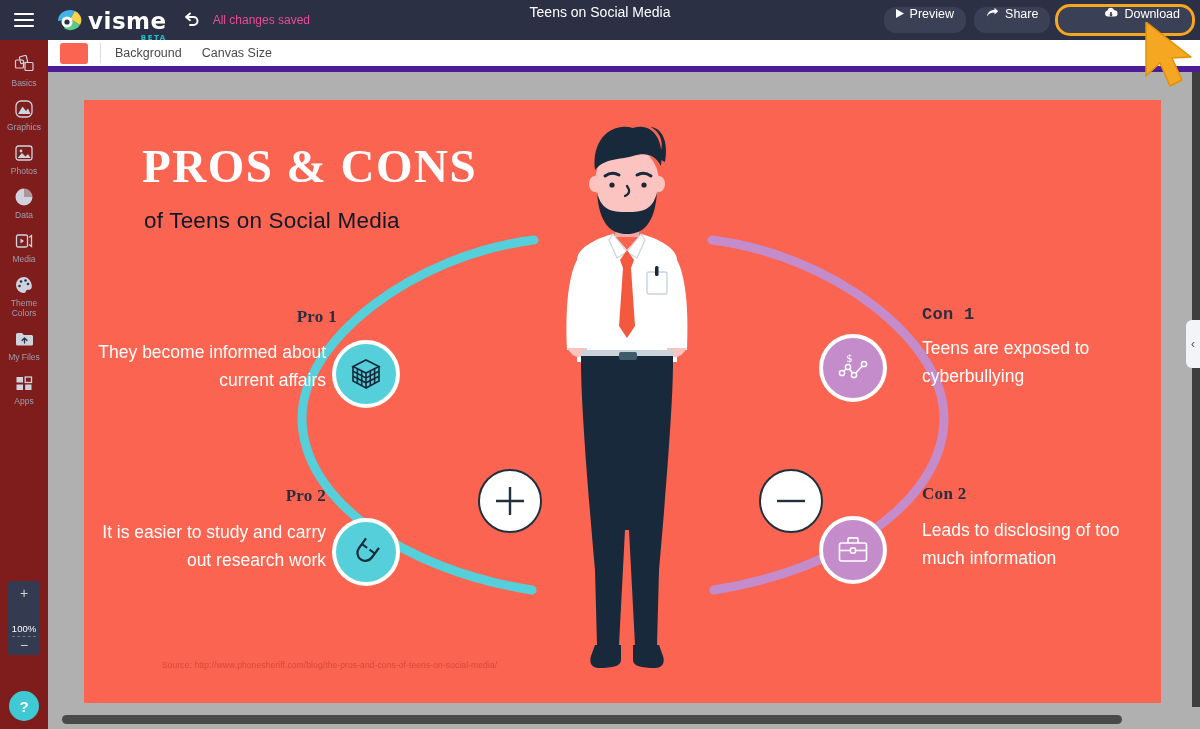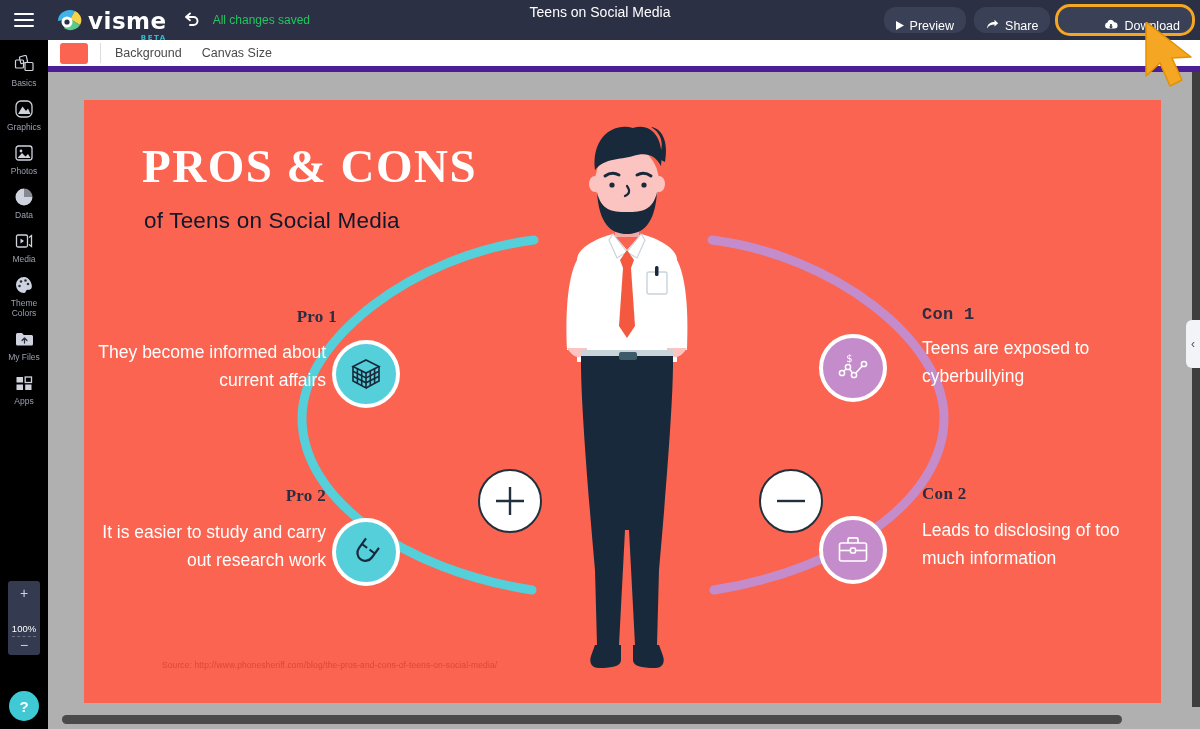--- a/index.html
+++ b/index.html
@@ -27,43 +27,43 @@
   .brand-logo { width: 28px; height: 26px; position: relative; margin-right: 4px; }
   .brand-word {
     color: #ffffff; font-size: 23px; font-weight: bold; letter-spacing: 0.5px;
     line-height: 1; position: relative; font-family: "DejaVu Sans", sans-serif;
   }
   .brand-beta {
     position: absolute; right: 0; bottom: -9px; font-size: 7px; letter-spacing: 1.5px;
     color: #27c0cf; font-weight: bold;
   }
   .undo-icon { margin-left: 16px; color: #ffffff; font-size: 19px; cursor: pointer; line-height: 1; }
-  .saved-text { margin-left: 12px; color: #22c55e; font-size: 12px; }
+  .saved-text { margin-left: 12px; color: #ec4899; font-size: 12px; }
 
   .doc-title {
     position: absolute; left: 0; right: 0; top: 0; height: 24px;
     display: flex; align-items: center; justify-content: center;
     color: #ffffff; font-size: 14px; pointer-events: none;
   }
   .topbar-right {
     position: absolute; right: 8px; top: 0; height: 40px;
     display: flex; align-items: center; gap: 8px;
   }
   .tbtn {
     background: #3a4055; color: #ffffff; border: none; border-radius: 12px;
     height: 26px; padding: 0 12px; font-size: 12.5px; display: flex;
-    align-items: flex-end; gap: 6px; cursor: pointer;
+    align-items: flex-start; gap: 6px; cursor: pointer;
     font-family: "Liberation Sans", sans-serif;
   }
   .tbtn.highlight { outline: 3px solid #f5a623; outline-offset: 0px; position: relative; padding-left: 46px; }
 
   
   .sidebar {
     position: absolute; left: 0; top: 40px; width: 48px; height: 689px;
-    background: #000000; z-index: 30;
+    background: #7f1d1d; z-index: 30;
     display: flex; flex-direction: column; align-items: center;
     padding-top: 8px;
   }
   .side-item {
     width: 48px; padding: 6px 0 4px; display: flex; flex-direction: column;
     align-items: center; cursor: pointer; color: #aeb3c2;
   }
   .side-item .ico { height: 22px; display: flex; align-items: center; justify-content: center; }
   .side-label { font-size: 8.5px; line-height: 10px; text-align: center; color: #9ba0af; margin-top: 2px; }
 

